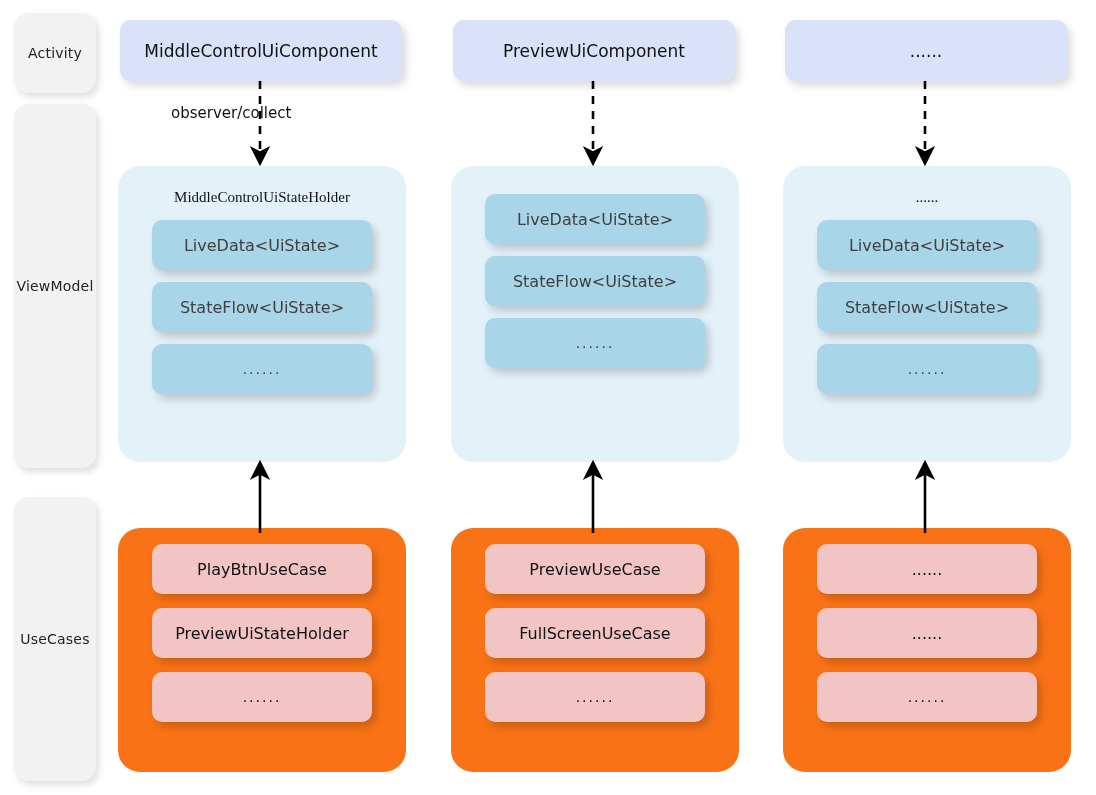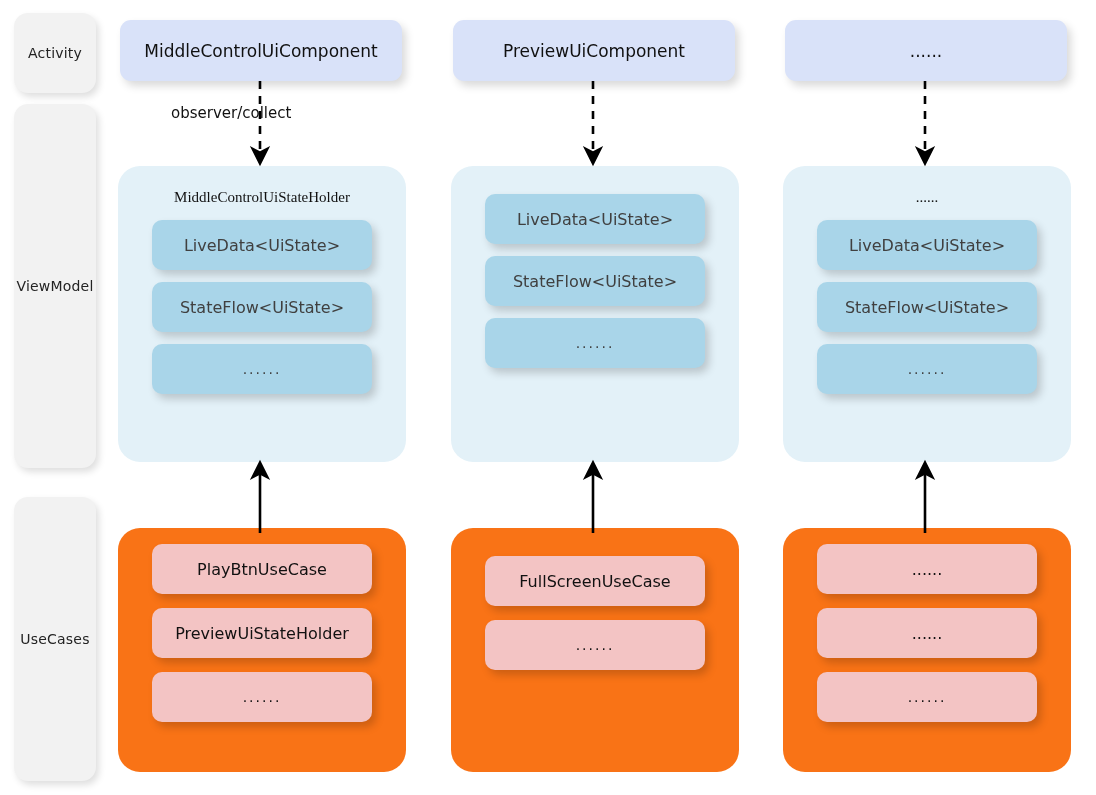--- a/index.html
+++ b/index.html
@@ -217,20 +217,23 @@
       </div>
       <div class="vm-item">
         <span>StateFlow&lt;UiState&gt;</span>
       </div>
       <div class="vm-item ellipsis">
         <span>......</span>
       </div>
     </div>
 
     <div class="uc-container">
+      <div class="uc-item first">
+        <span>PreviewUseCase</span>
+      </div>
       <div class="uc-item">
         <span>FullScreenUseCase</span>
       </div>
       <div class="uc-item ellipsis">
         <span>......</span>
       </div>
     </div>
   </div>
 
   <div class="column" id="col-2">

